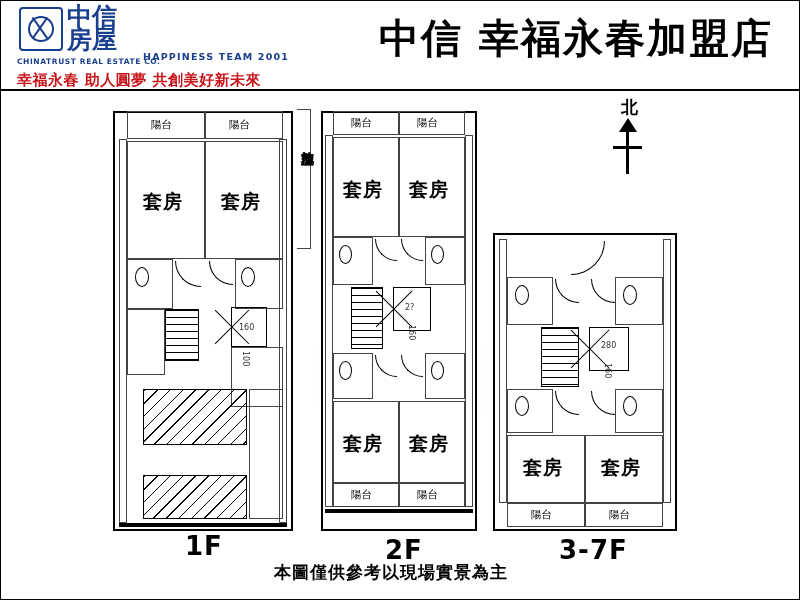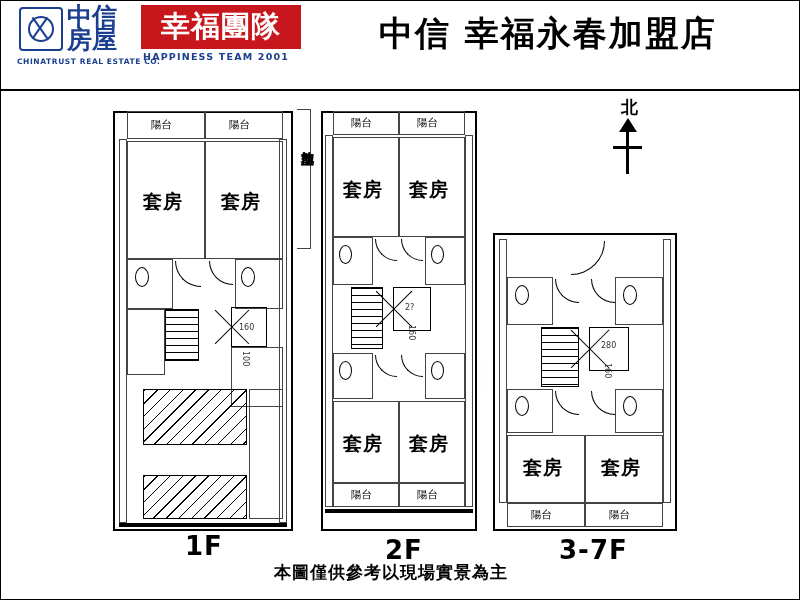--- a/index.html
+++ b/index.html
@@ -43,21 +43,21 @@
   .happy-team{
     position:absolute;left:134px;top:46px;font-size:9.5px;color:#1a3f8f;letter-spacing:1.2px;font-weight:bold;
   }
   .chinatrust-en{
     position:absolute;left:8px;top:52px;font-size:7.5px;color:#1a3f8f;letter-spacing:.6px;font-weight:bold;
   }
   .slogan{
     position:absolute;left:8px;top:66px;font-size:15px;color:#c8161d;font-weight:bold;letter-spacing:.5px;
   }
   .store-title{
-    position:absolute;left:378px;top:10px;font-size:34px;color:#000;font-weight:bold;letter-spacing:2px;
+    position:absolute;left:378px;top:10px;font-size:40px;color:#000;font-weight:bold;letter-spacing:2px;
     font-family:"DejaVu Sans","Liberation Sans",sans-serif;
   }
   .header-rule{position:absolute;left:0;top:88px;width:800px;height:2px;background:#000;}
 
   
   .canvas{position:absolute;left:0;top:90px;width:800px;height:470px;}
 
   
   .compass{position:absolute;left:596px;top:5px;width:70px;height:90px;}
   .compass .n{position:absolute;left:24px;top:0;font-size:17px;font-weight:bold;}
@@ -113,25 +113,23 @@
   <div class="header">
 
     <div class="logo-block">
       <div class="logo-mark">
         <div class="inner"></div>
       </div>
       <div class="logo-cn">
         <span>中信</span>
         <span>房屋</span>
       </div>
-      <div class="happy-box">
-        <span class="txt">幸福團隊</span>
-      </div>
       <div class="happy-team">HAPPINESS TEAM 2001</div>
       <div class="chinatrust-en">CHINATRUST REAL ESTATE CO.</div>
+      <div class="slogan">幸福永春  助人圓夢  共創美好新未來</div>
     </div>
 
     <div class="store-title">中信 幸福永春加盟店</div>
   </div>
   <div class="header-rule"></div>
 
   <div class="canvas">
 
     <div class="watermark"></div>
 

